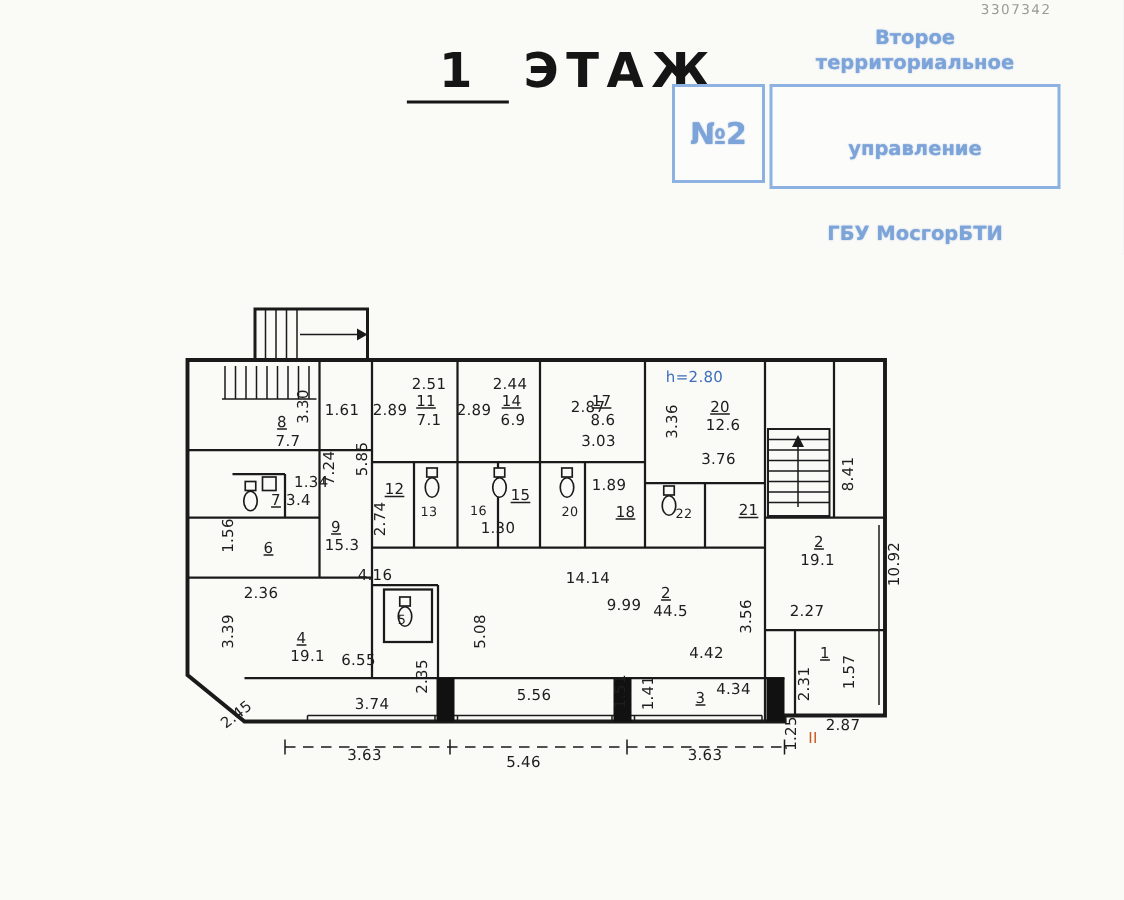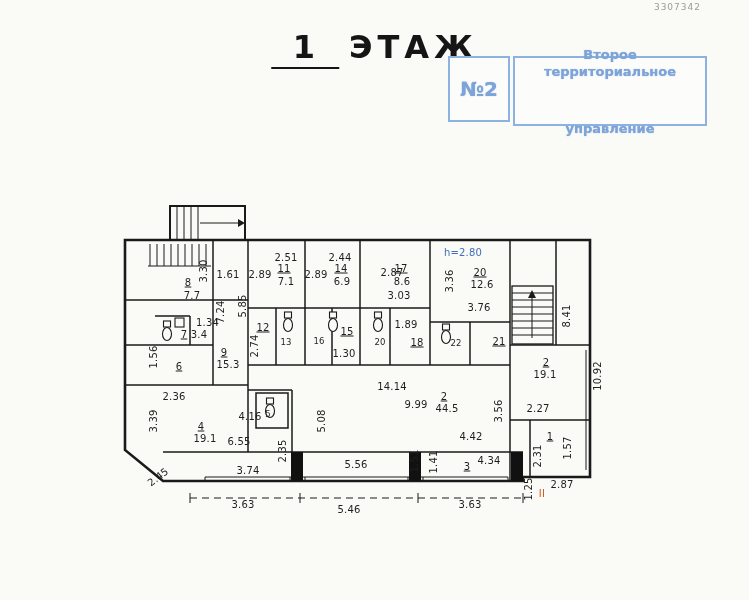--- a/index.html
+++ b/index.html
@@ -40,20 +40,21 @@
 
   <div class="title">
     <span class="num">1</span><span class="word">ЭТАЖ</span>
   </div>
 
   <div class="stamp">
     <div class="box num">№2</div>
     <div class="box text">
       <div>Второе территориальное</div>
       <div>управление</div>
+      <div>ГБУ МосгорБТИ</div>
     </div>
   </div>
 
   <svg class="plan-svg" width="749" height="600" viewBox="0 0 749 600">
 
     <path d="M125,240 H590 V477 H523 V481 H163 L125,450 Z" fill="none" stroke="#1a1a1a" stroke-width="2.6"></path>
 
     <path d="M170,206 H245 V240 H170 Z" fill="none" stroke="#1a1a1a" stroke-width="2"></path>
     <g stroke="#1a1a1a" stroke-width="1">
       <path d="M177,206 V240 M184,206 V240 M191,206 V240 M198,206 V240"></path>
@@ -162,28 +163,28 @@
       <span class="lbl" style="left: 199px; top: 334px;">3.4</span>
       <span class="lbl" style="left: 153px; top: 357px; transform: translate(-50%, -50%) rotate(-90deg);">1.56</span>
       <span class="lbl u" style="left: 179px; top: 366px;">6</span>
       <span class="lbl u" style="left: 224px; top: 352px;">9</span>
       <span class="lbl" style="left: 228px; top: 364px;">15.3</span>
       <span class="lbl" style="left: 254px; top: 346px; transform: translate(-50%, -50%) rotate(-90deg);">2.74</span>
       <span class="lbl u" style="left: 263px; top: 327px;">12</span>
       <span class="lbl sm" style="left: 286px; top: 342px;">13</span>
       <span class="lbl sm" style="left: 319px; top: 341px;">16</span>
       <span class="lbl u" style="left: 347px; top: 331px;">15</span>
-      <span class="lbl" style="left: 344px; top: 353px;">1.30</span>
+      <span class="lbl" style="left: 332px; top: 353px;">1.30</span>
       <span class="lbl sm" style="left: 380px; top: 342px;">20</span>
       <span class="lbl" style="left: 406px; top: 324px;">1.89</span>
       <span class="lbl u" style="left: 417px; top: 342px;">18</span>
       <span class="lbl sm" style="left: 456px; top: 343px;">22</span>
       <span class="lbl u" style="left: 499px; top: 341px;">21</span>
       <span class="lbl" style="left: 174px; top: 396px;">2.36</span>
-      <span class="lbl" style="left: 250px; top: 384px; margin-top: 32px;">4.16</span>
+      <span class="lbl" style="left: 250px; top: 384px;">4.16</span>
       <span class="lbl" style="left: 153px; top: 421px; transform: translate(-50%, -50%) rotate(-90deg);">3.39</span>
       <span class="lbl u" style="left: 201px; top: 426px;">4</span>
       <span class="lbl" style="left: 205px; top: 438px;">19.1</span>
       <span class="lbl" style="left: 239px; top: 441px;">6.55</span>
       <span class="lbl sm" style="left: 268px; top: 414px;">5</span>
       <span class="lbl" style="left: 282px; top: 451px; transform: translate(-50%, -50%) rotate(-90deg);">2.35</span>
       <span class="lbl" style="left: 321px; top: 421px; transform: translate(-50%, -50%) rotate(-90deg);">5.08</span>
       <span class="lbl" style="left: 392px; top: 386px;">14.14</span>
       <span class="lbl" style="left: 416px; top: 404px;">9.99</span>
       <span class="lbl u" style="left: 444px; top: 396px;">2</span>

